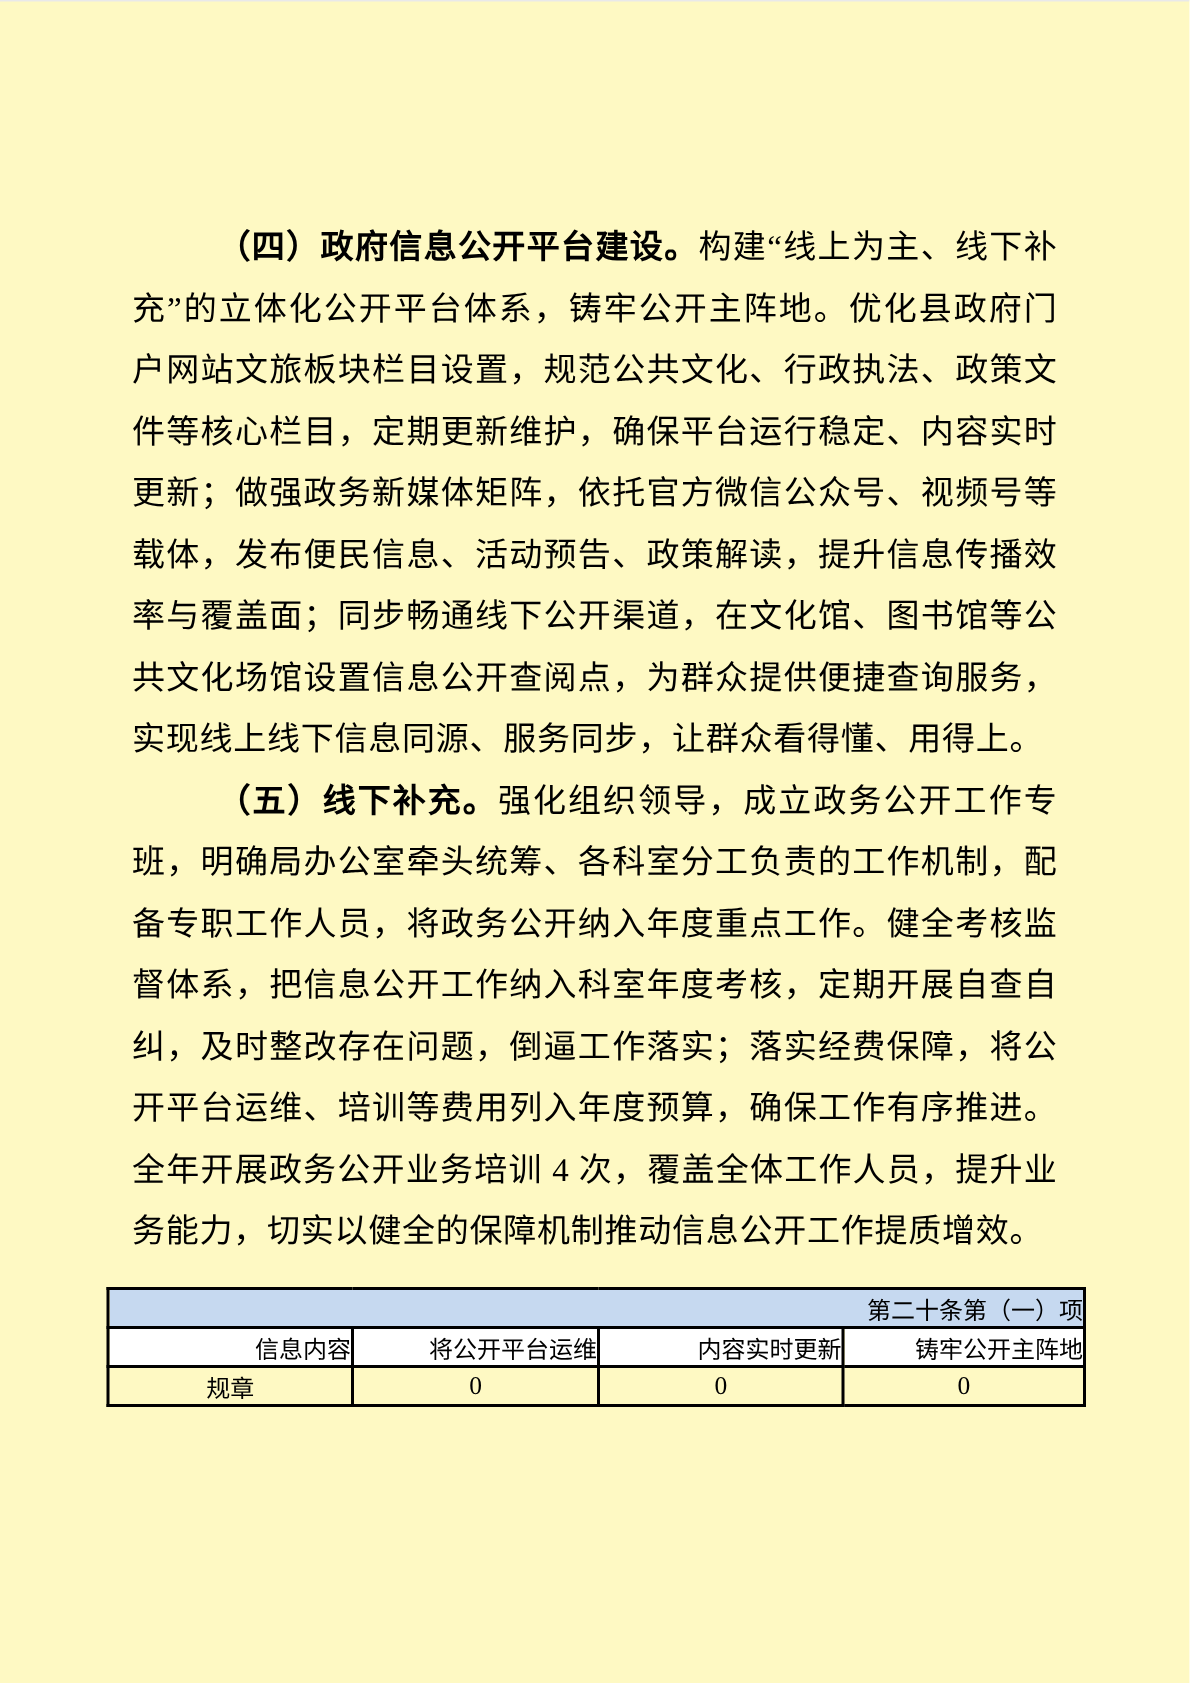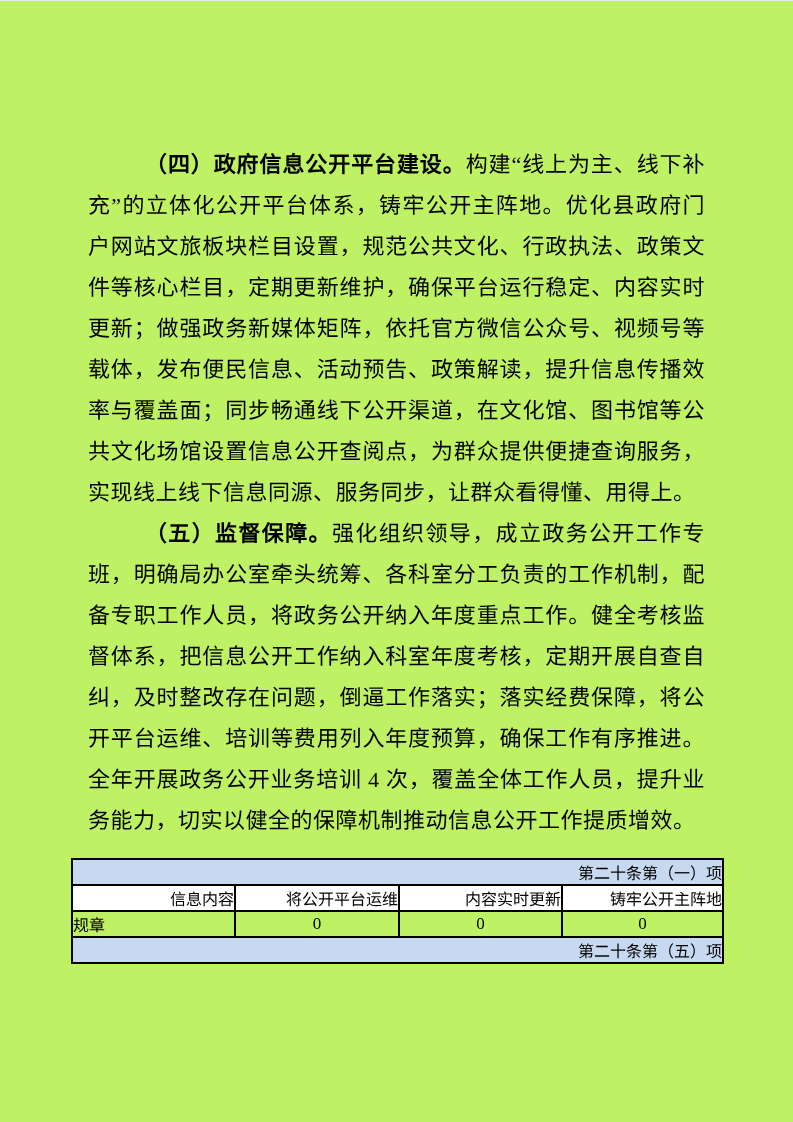--- a/index.html
+++ b/index.html
@@ -5,21 +5,21 @@
   html, body {
     margin: 0;
     padding: 0;
     background: #ffffff;
   }
   .page {
     position: relative;
     width: 793px;
     height: 1122px;
     margin: 0 auto;
-    background: #bef264;
+    background: #fef9c3;
     color: #000000;
     font-family: "Liberation Serif", "DejaVu Serif", serif;
     overflow: hidden;
     border-top: 1px solid #e9e9e9;
     box-sizing: border-box;
   }
   .text-block {
     position: absolute;
     left: 88px;
     top: 143px;
@@ -76,36 +76,36 @@
     background: #c6d9f0;
     text-align: right;
     height: 23px;
   }
   th.col-header {
     font-weight: normal;
     text-align: right;
     background: #ffffff;
   }
   td.row-label {
-    text-align: left;
+    text-align: center;
     padding-left: 4px;
   }
   td.num-cell {
     text-align: center;
     font-size: 17px;
   }
 </style>
 </head>
 <body>
 
 <div class="page">
 
   <div class="text-block">
     <p class="para"><span class="para-lead">（四）政府信息公开平台建设。</span><span>构建“线上为主、线下补充”的立体化公开平台体系，铸牢公开主阵地。优化县政府门户网站文旅板块栏目设置，规范公共文化、行政执法、政策文件等核心栏目，定期更新维护，确保平台运行稳定、内容实时更新；做强政务新媒体矩阵，依托官方微信公众号、视频号等载体，发布便民信息、活动预告、政策解读，提升信息传播效率与覆盖面；同步畅通线下公开渠道，在文化馆、图书馆等公共文化场馆设置信息公开查阅点，为群众提供便捷查询服务，实现线上线下信息同源、服务同步，让群众看得懂、用得上。</span></p>
-    <p class="para"><span class="para-lead">（五）监督保障。</span><span>强化组织领导，成立政务公开工作专班，明确局办公室牵头统筹、各科室分工负责的工作机制，配备专职工作人员，将政务公开纳入年度重点工作。健全考核监督体系，把信息公开工作纳入科室年度考核，定期开展自查自纠，及时整改存在问题，倒逼工作落实；落实经费保障，将公开平台运维、培训等费用列入年度预算，确保工作有序推进。全年开展政务公开业务培训 4 次，覆盖全体工作人员，提升业务能力，切实以健全的保障机制推动信息公开工作提质增效。</span></p>
+    <p class="para"><span class="para-lead">（五）线下补充。</span><span>强化组织领导，成立政务公开工作专班，明确局办公室牵头统筹、各科室分工负责的工作机制，配备专职工作人员，将政务公开纳入年度重点工作。健全考核监督体系，把信息公开工作纳入科室年度考核，定期开展自查自纠，及时整改存在问题，倒逼工作落实；落实经费保障，将公开平台运维、培训等费用列入年度预算，确保工作有序推进。全年开展政务公开业务培训 4 次，覆盖全体工作人员，提升业务能力，切实以健全的保障机制推动信息公开工作提质增效。</span></p>
   </div>
 
 
   <table class="info-table">
     <colgroup>
       <col class="c1">
         <col class="c2">
         <col class="c3">
         <col class="c4">
     </colgroup>
@@ -118,19 +118,16 @@
         <th class="col-header">将公开平台运维</th>
         <th class="col-header">内容实时更新</th>
         <th class="col-header">铸牢公开主阵地</th>
       </tr>
       <tr>
         <td class="row-label">规章</td>
         <td class="num-cell">0</td>
         <td class="num-cell">0</td>
         <td class="num-cell">0</td>
       </tr>
-      <tr>
-        <td class="band-cell" colspan="4">第二十条第（五）项</td>
-      </tr>
     </tbody>
   </table>
 
 </div>
 
 </body></html>

